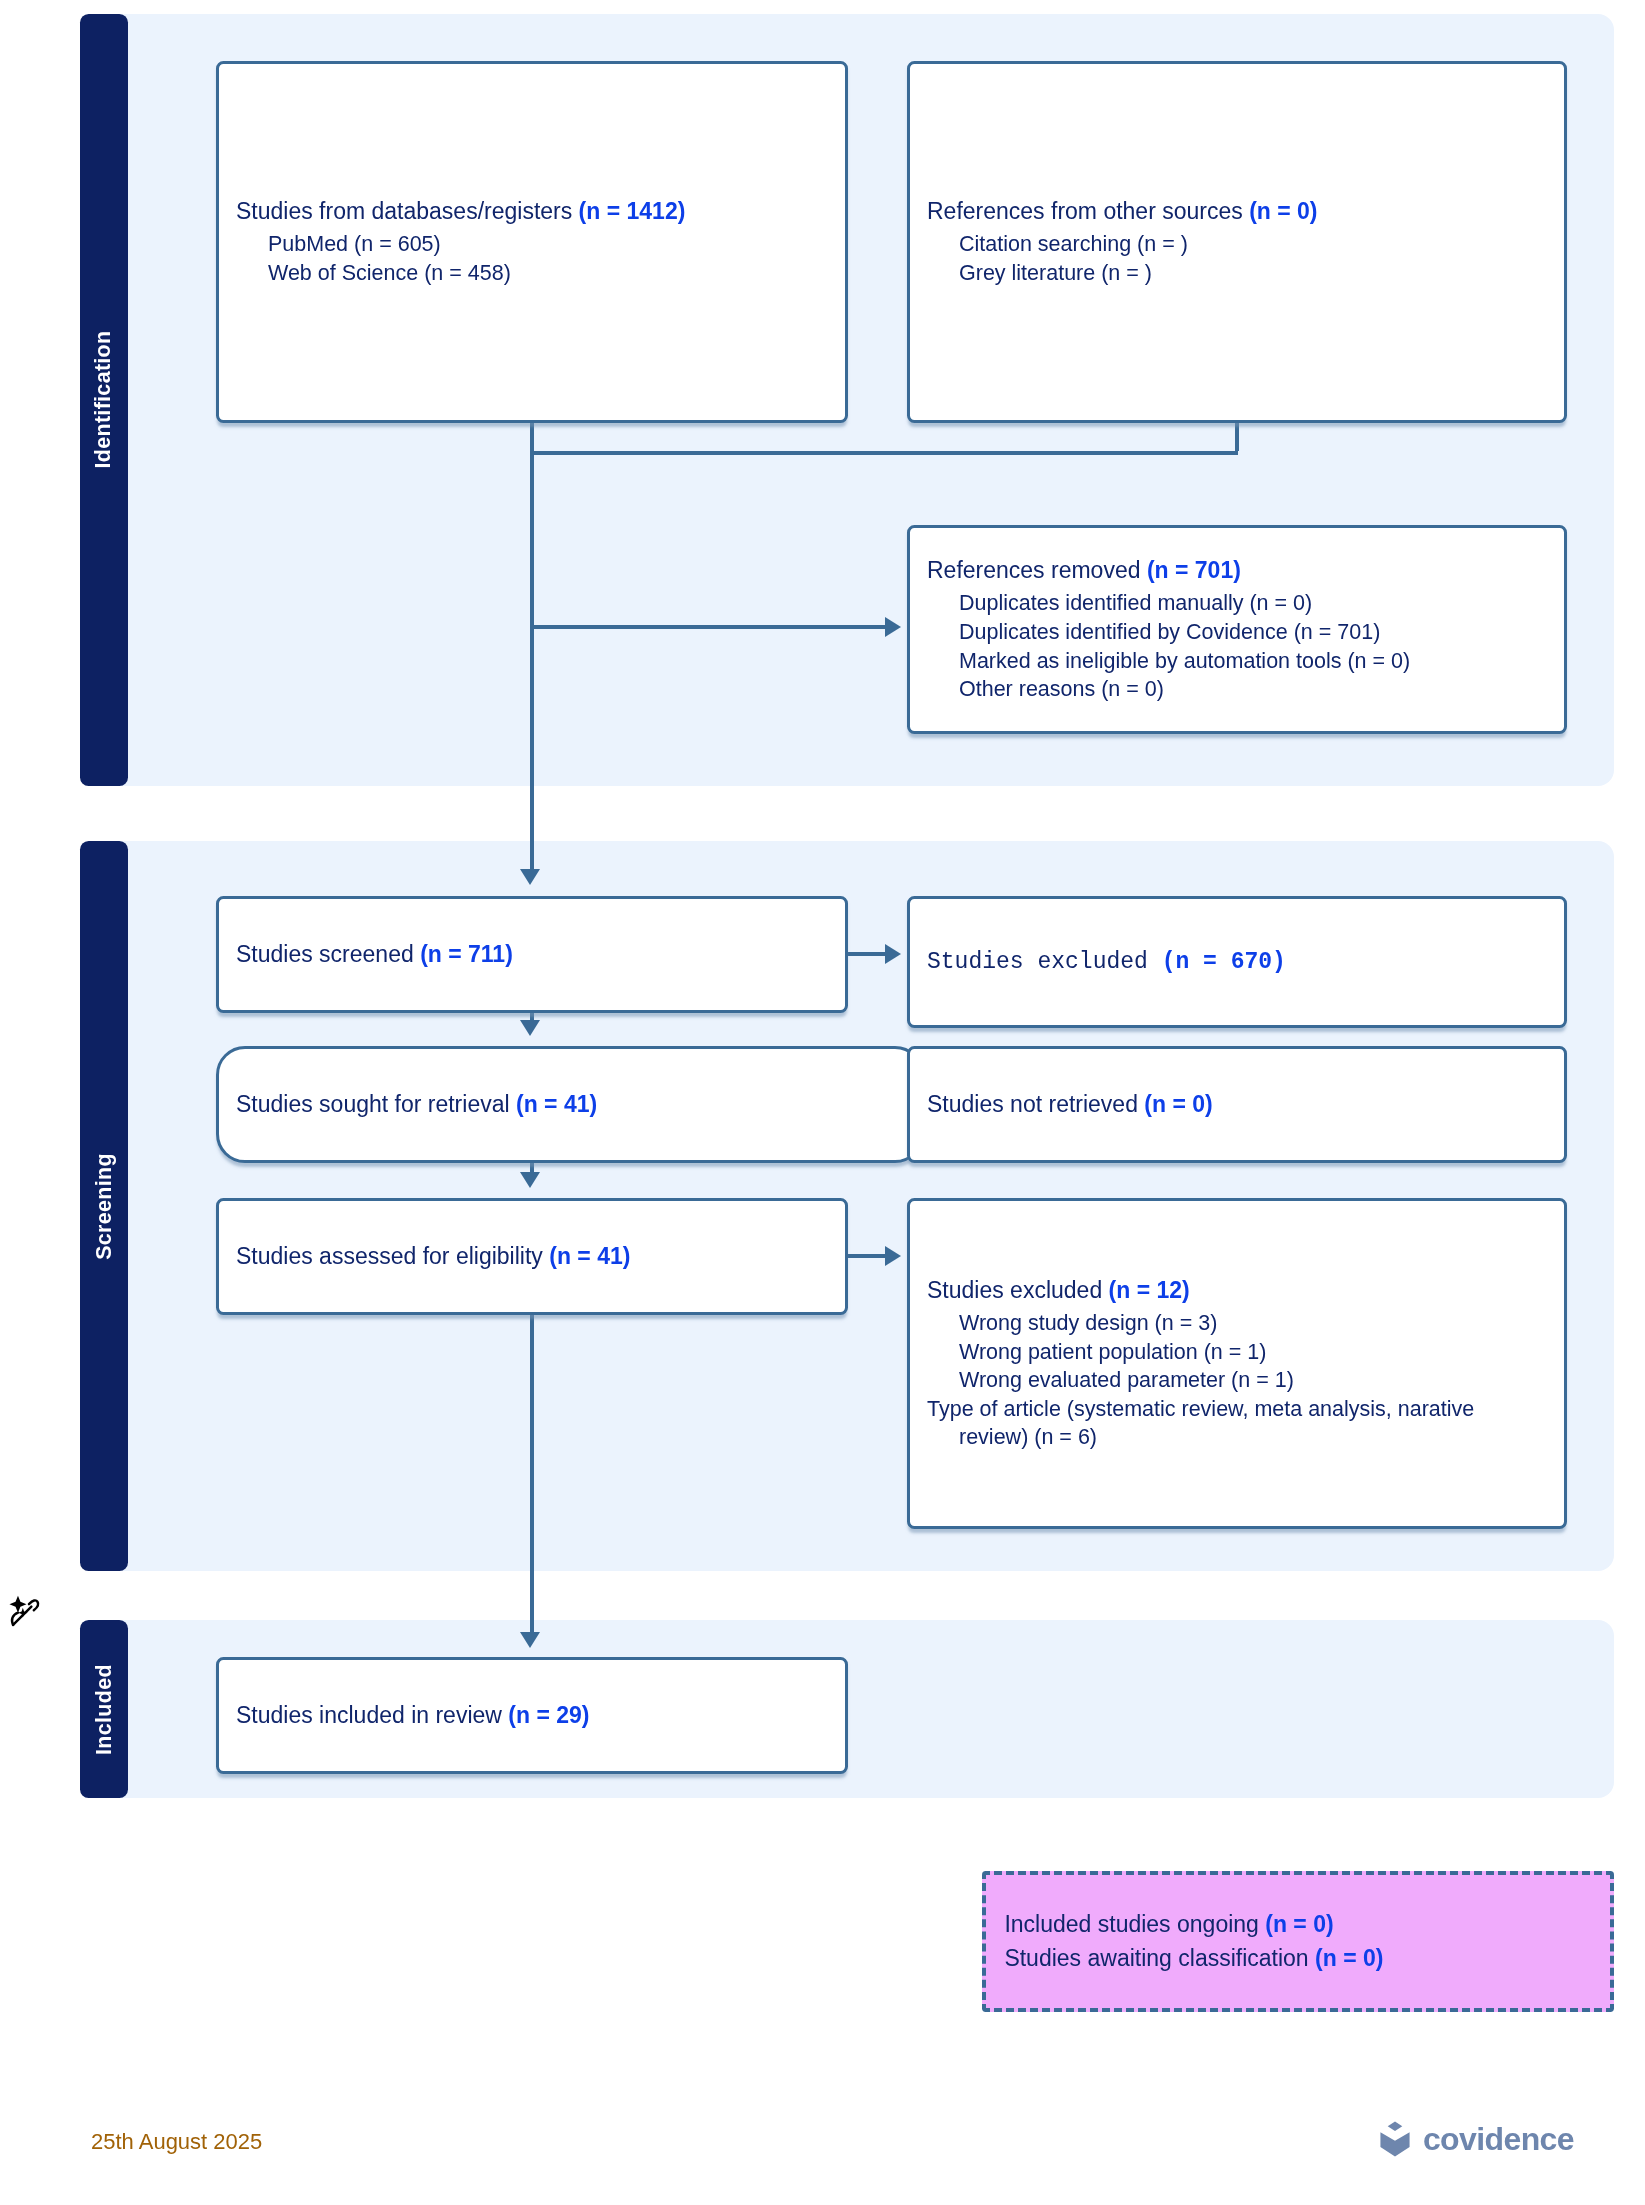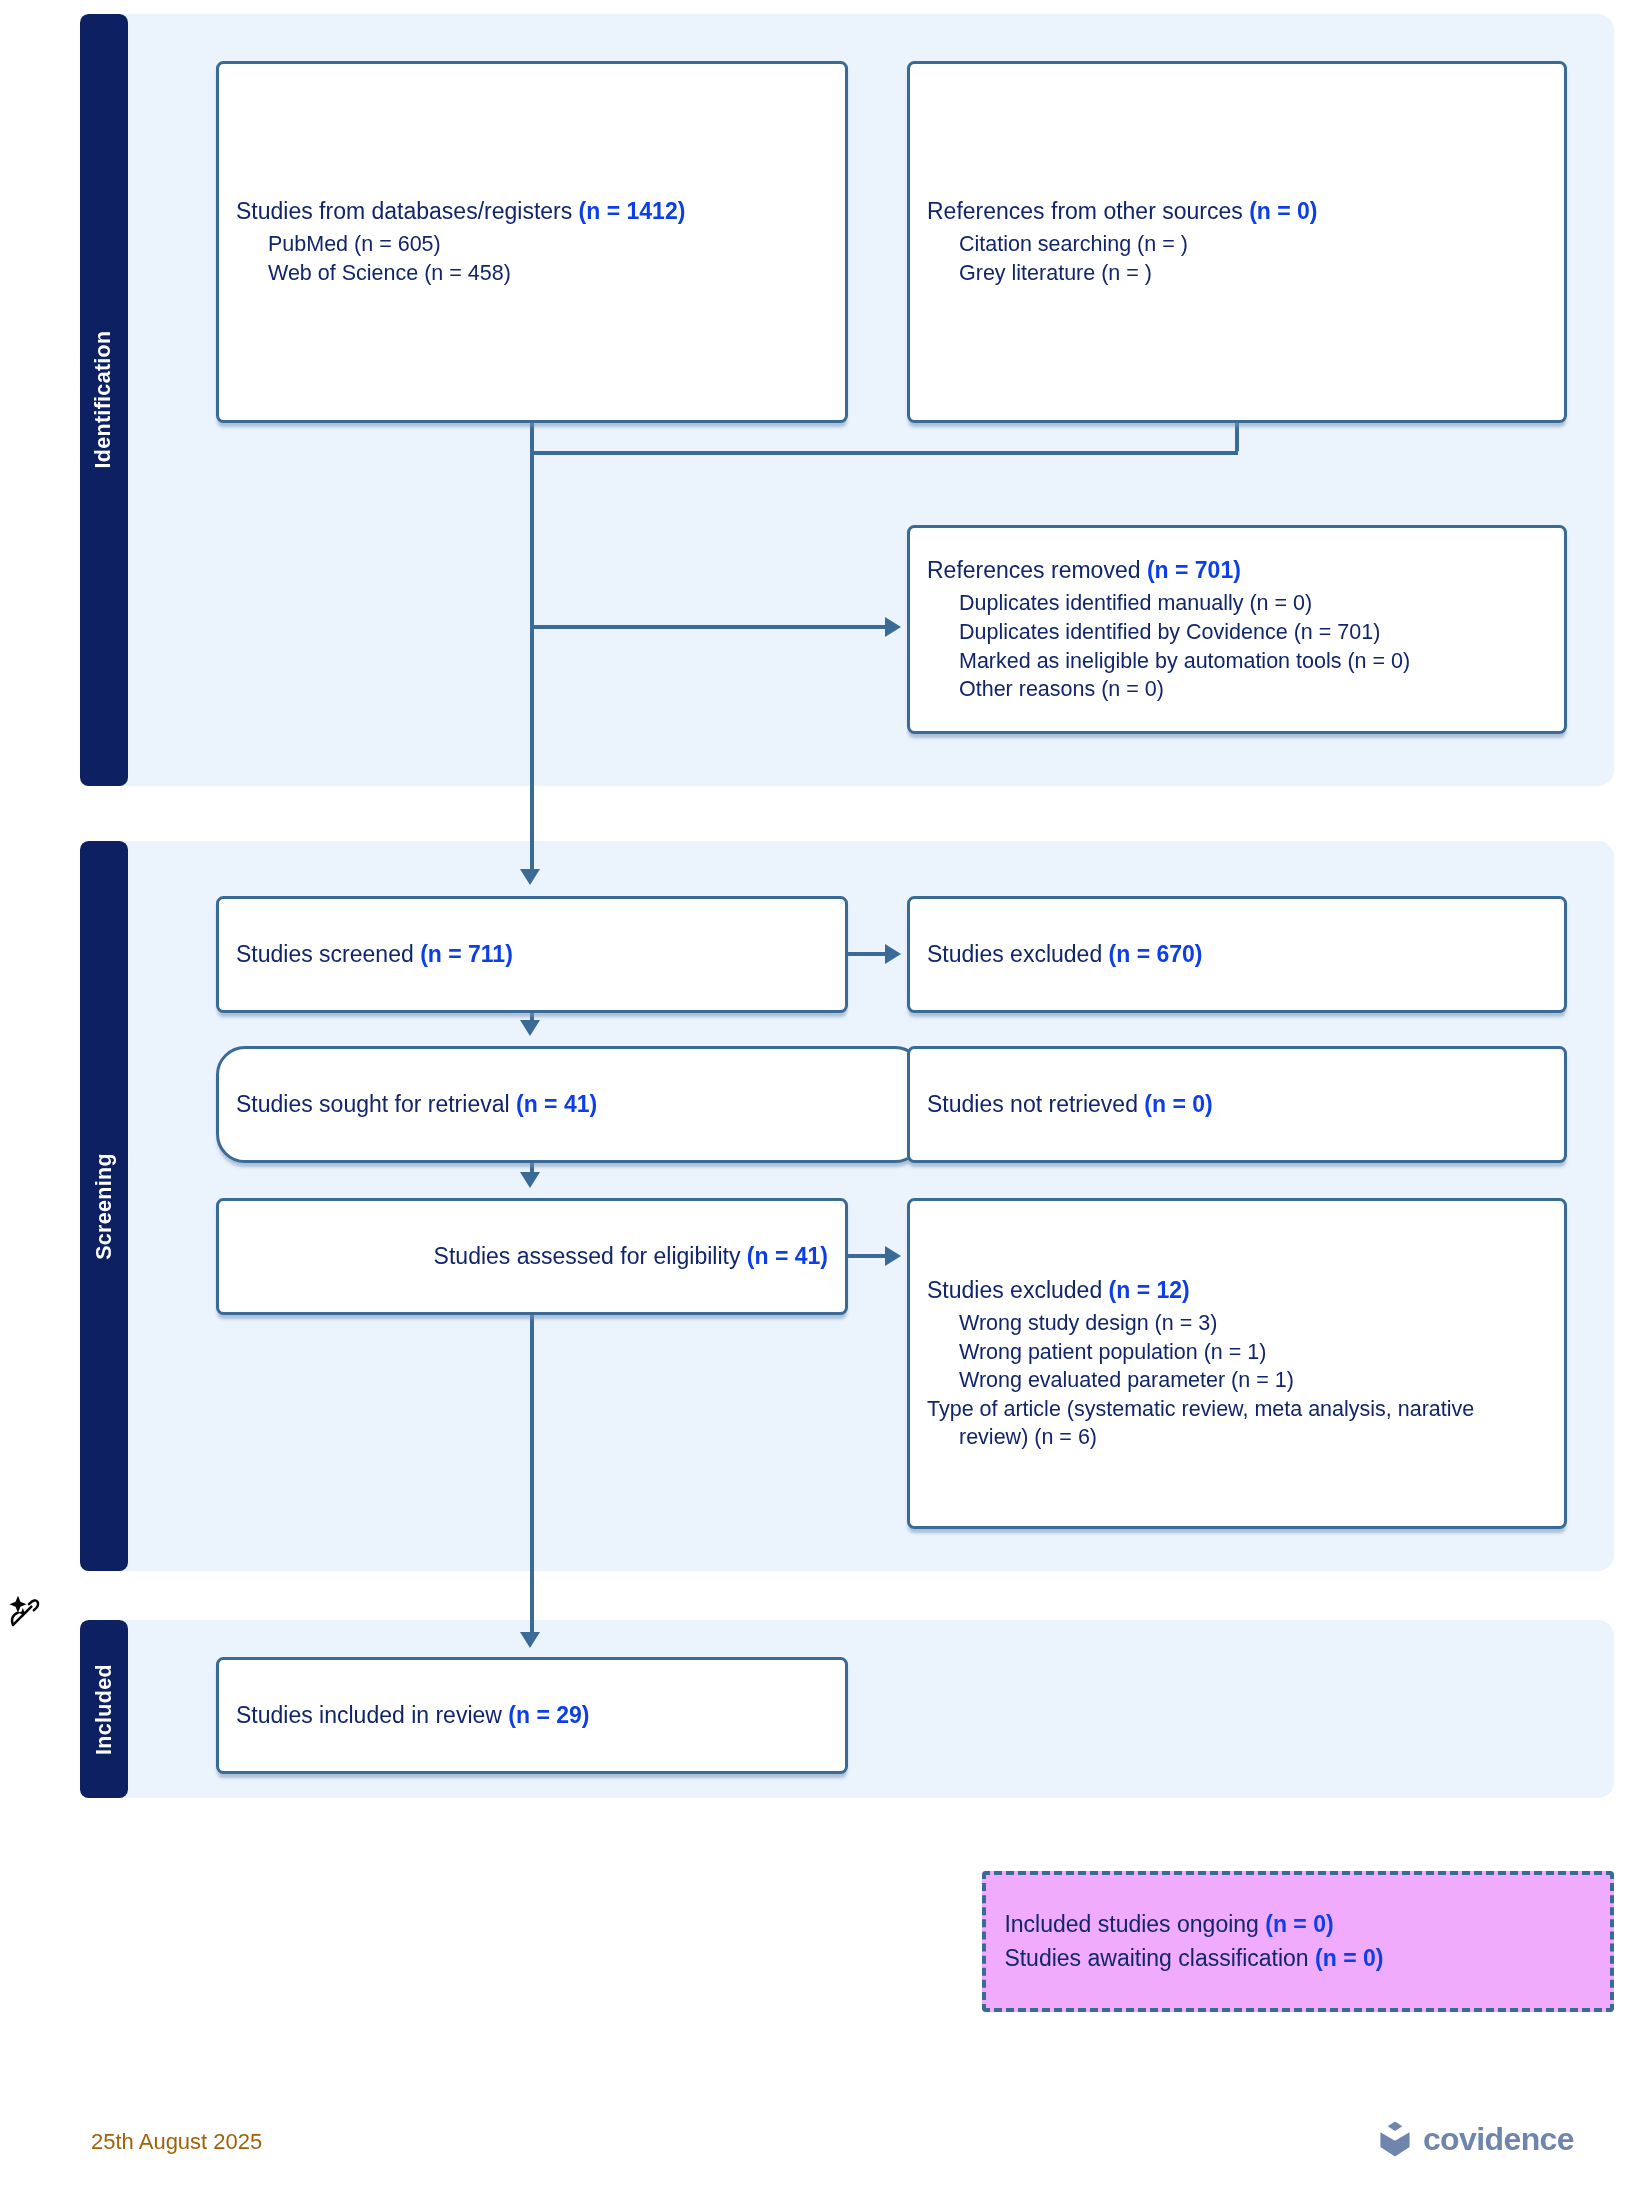--- a/index.html
+++ b/index.html
@@ -85,24 +85,24 @@
     padding-left: 32px;
     text-indent: -32px;
   }
   .sub-list li.noindent { padding-left: 32px; }
 
   
   #box-databases   { left: 216px;  top: 61px;  width: 632px; height: 362px; }
   #box-other-src   { left: 907px; top: 61px;  width: 660px; height: 362px; }
   #box-removed     { left: 907px; top: 525px;  width: 660px; height: 209px; }
   #box-screened    { left: 216px;  top: 896px; width: 632px; height: 117px; }
-  #box-excluded    { left: 907px; top: 896px; width: 660px; height: 117px; }
+  #box-excluded    { left: 907px; top: 896px; width: 660px; height: 132px; font-family: Liberation Mono, monospace; }
   #box-sought      { left: 216px;  top: 1046px; width: 708px; height: 117px; border-radius: 29px; }
   #box-not-retr    { left: 907px; top: 1046px; width: 660px; height: 117px; }
-  #box-eligibility { left: 216px;  top: 1198px; width: 632px; height: 117px; align-items: flex-end; }
+  #box-eligibility { left: 216px;  top: 1198px; width: 632px; height: 117px; }
   #box-excluded-2  { left: 907px; top: 1198px; width: 660px; height: 331px; }
   #box-included    { left: 216px;  top: 1657px; width: 632px; height: 117px; }
 
   #box-databases .box-title,
   #box-other-src .box-title,
   #box-removed .box-title,
   #box-excluded-2 .box-title { margin-bottom: 1.2px; }
 
   
   #box-ongoing {

